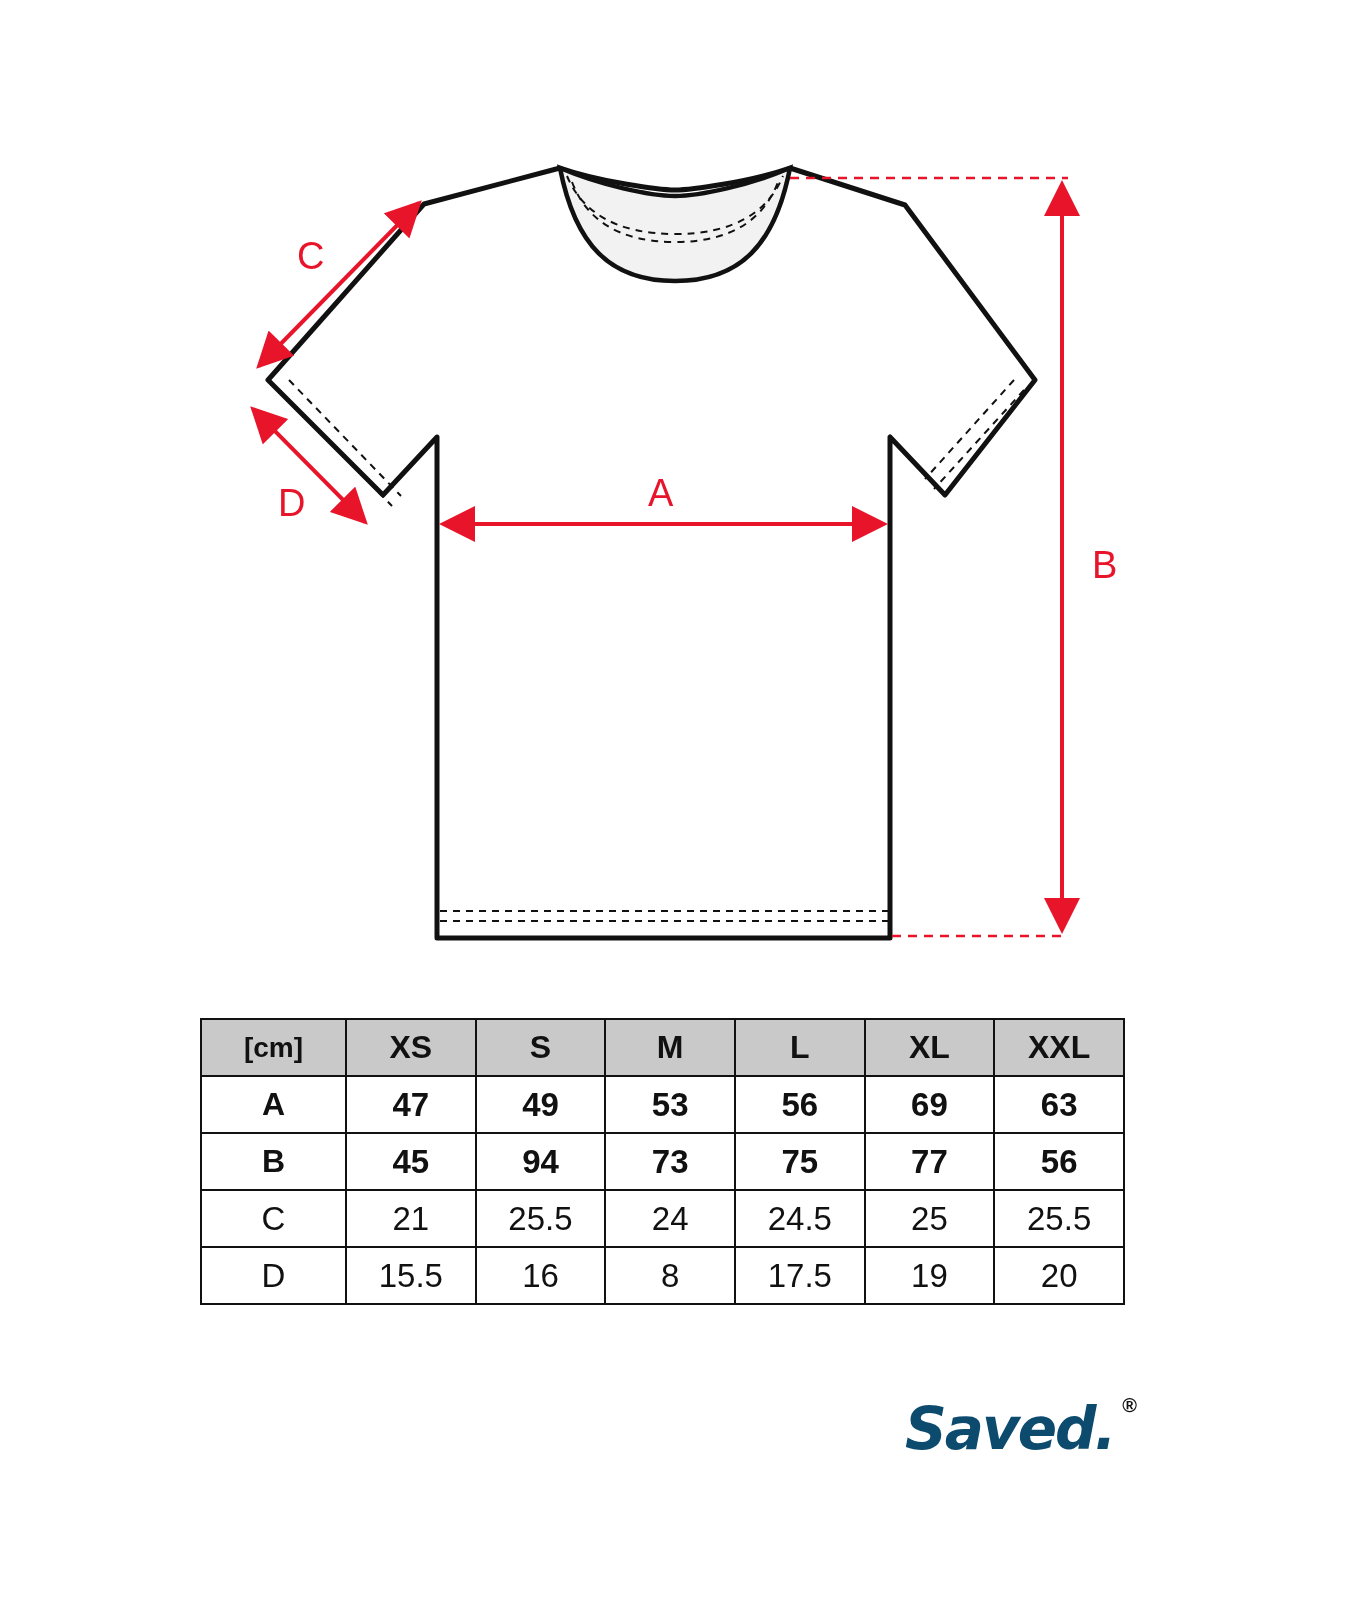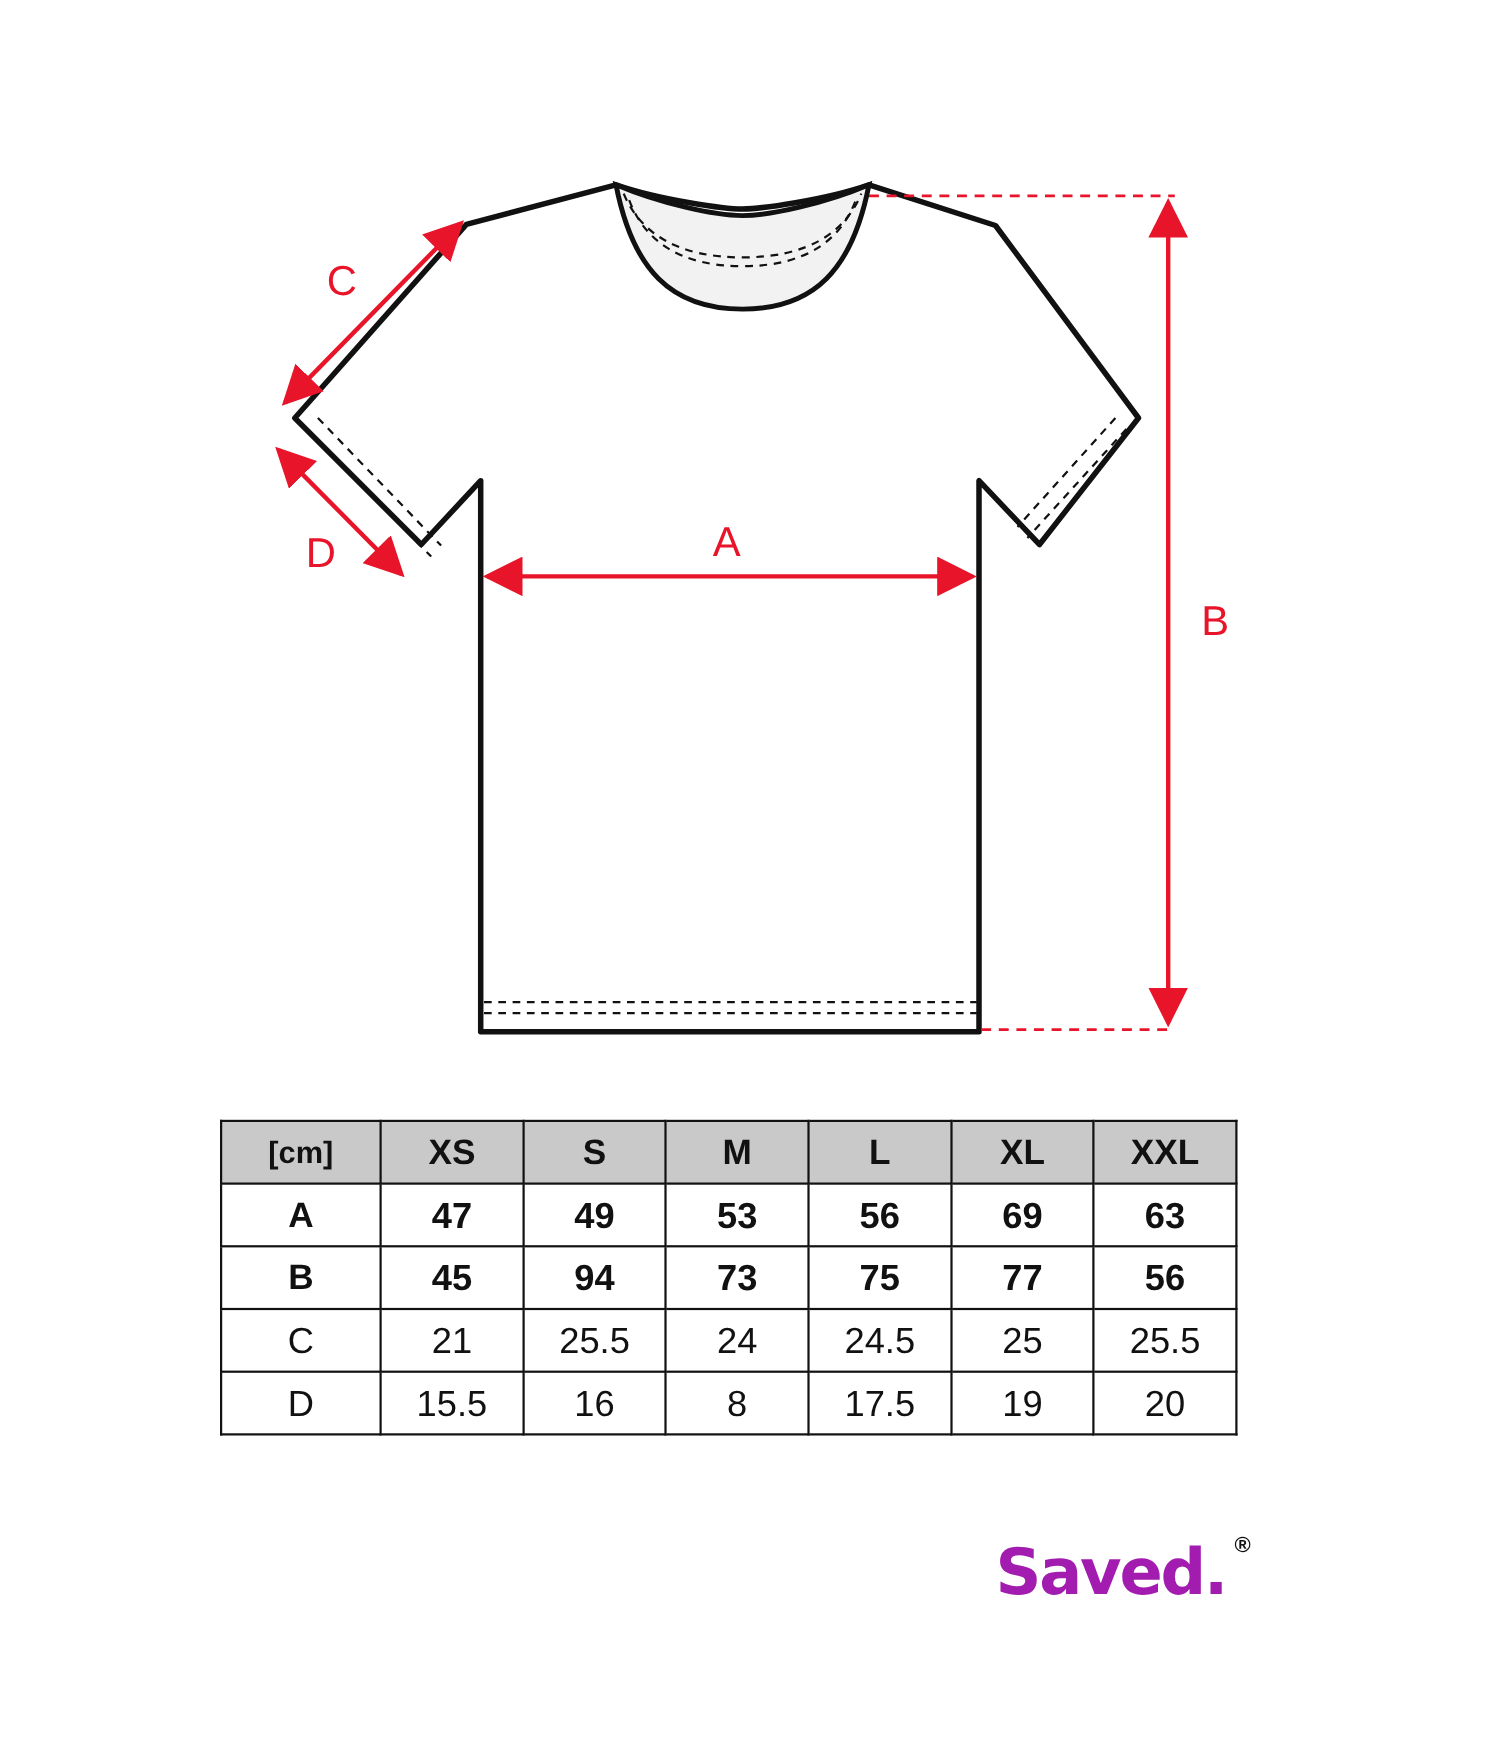--- a/index.html
+++ b/index.html
@@ -92,23 +92,24 @@
   .logo-wrap {
     position: absolute;
     left: 905px;
     top: 1400px;
     width: 230px;
     height: 70px;
   }
   .logo-text {
     font-family: "DejaVu Sans", sans-serif;
     font-weight: bold;
+    font-style: italic;
     font-size: 58px;
     letter-spacing: -2px;
-    color: #a21caf;
+    color: #0c4a6e;
     line-height: 1;
     transform: scaleX(1.02);
     transform-origin: left top;
   }
   .logo-reg {
     position: absolute;
     right: -2px;
     top: -6px;
     font-family: "Liberation Sans", sans-serif;
     font-size: 20px;

